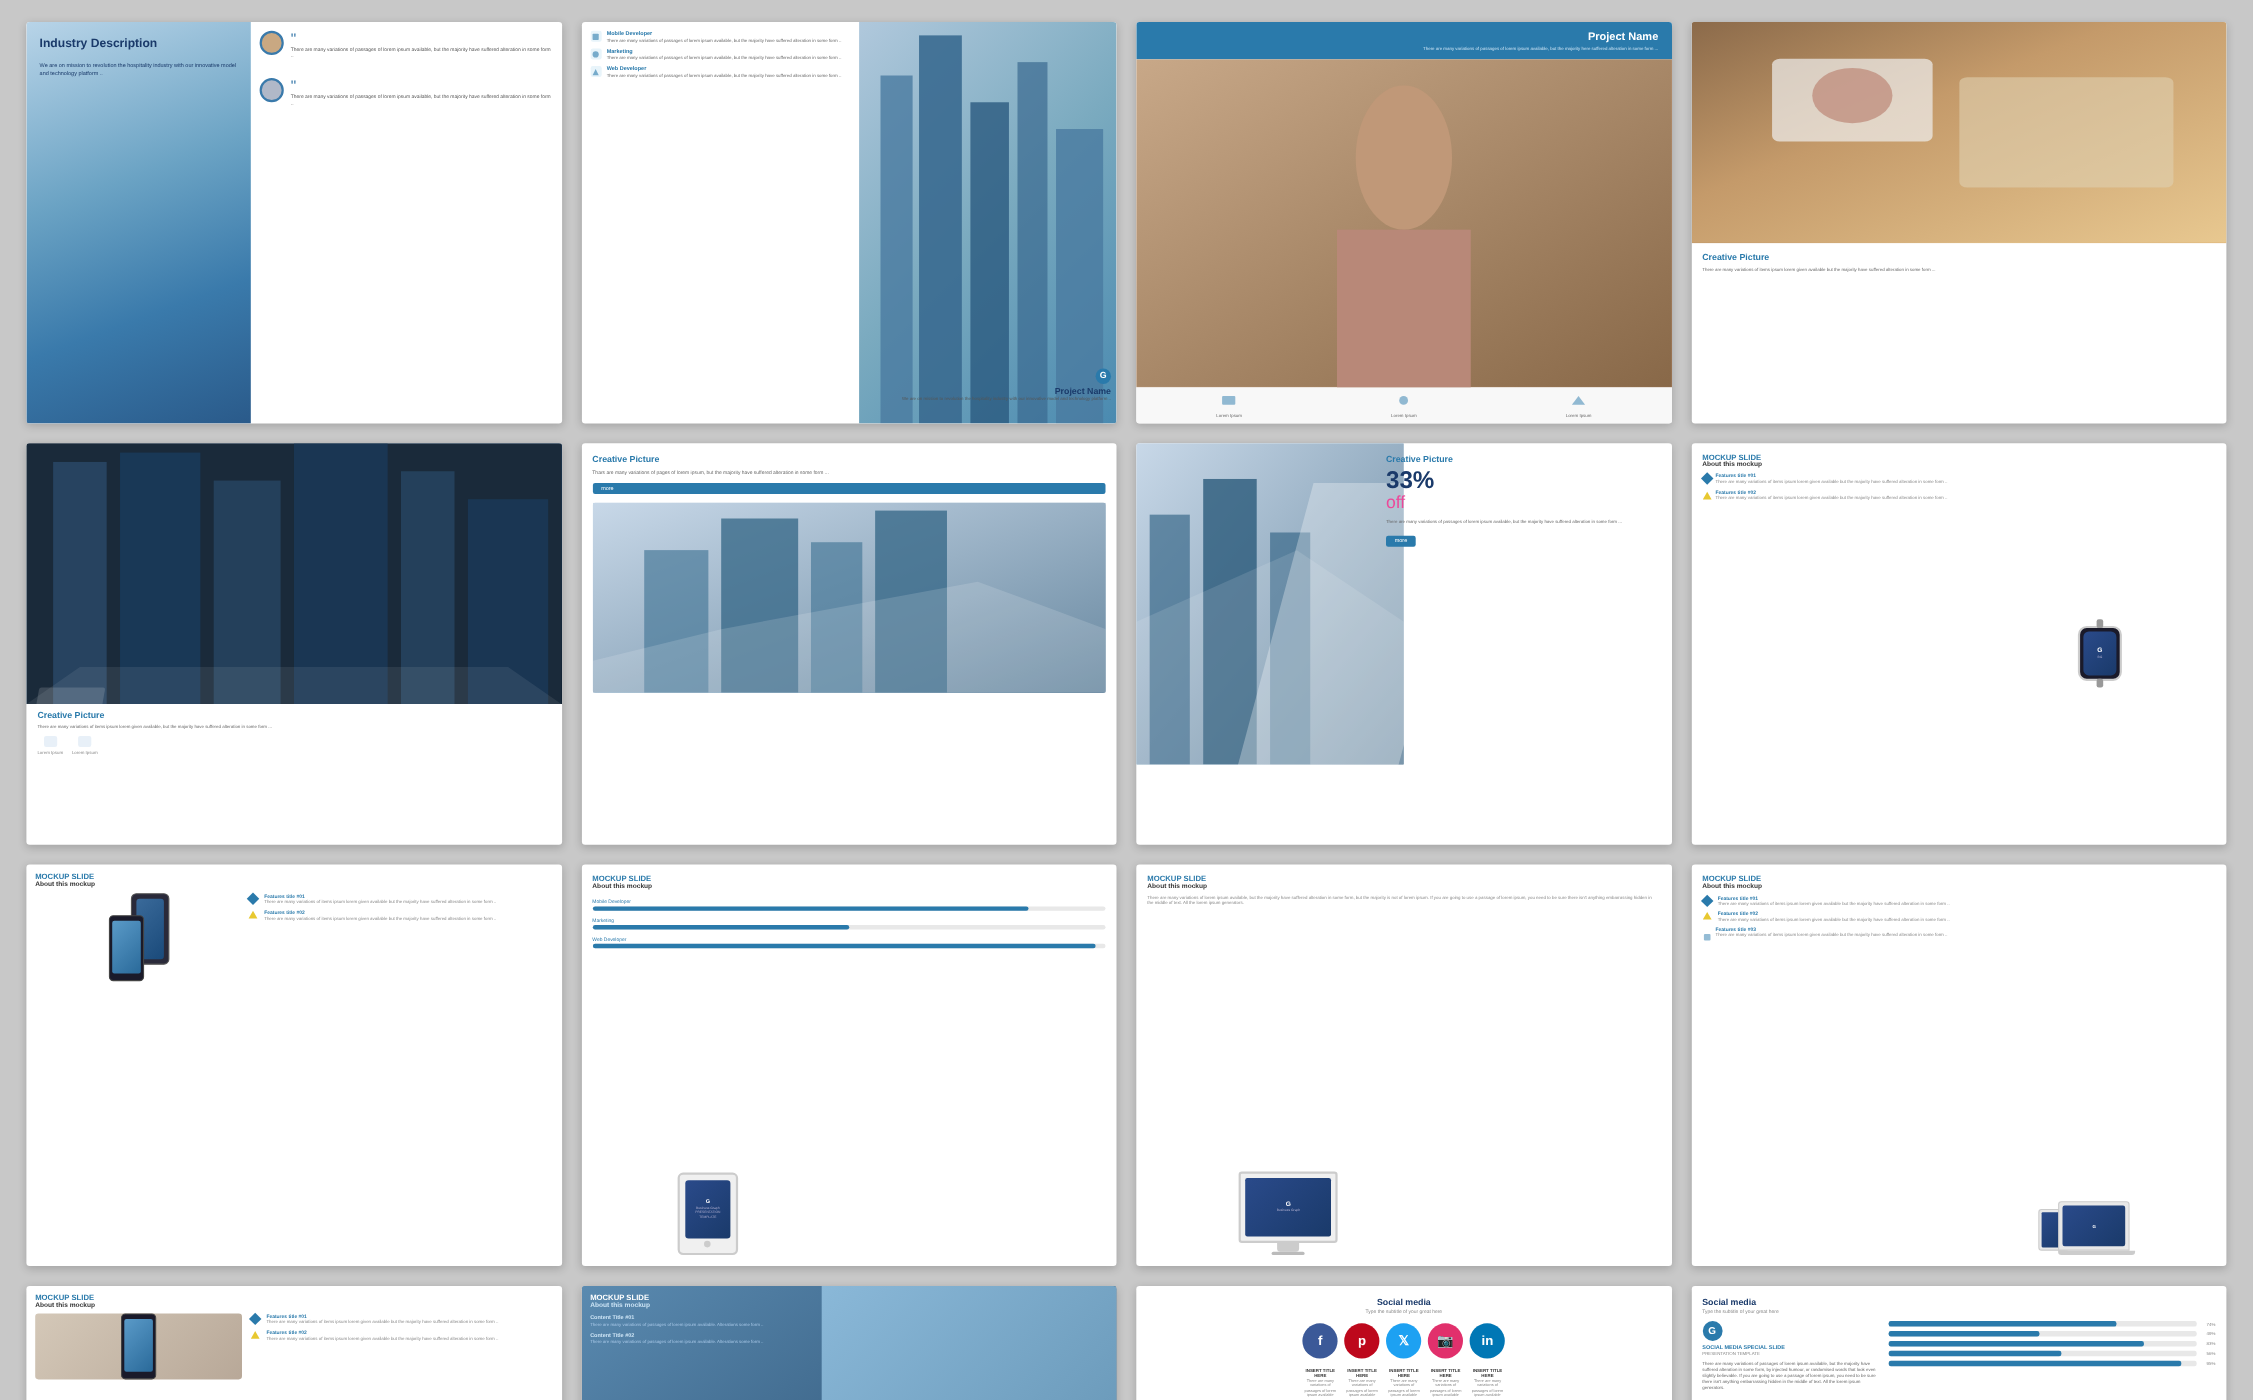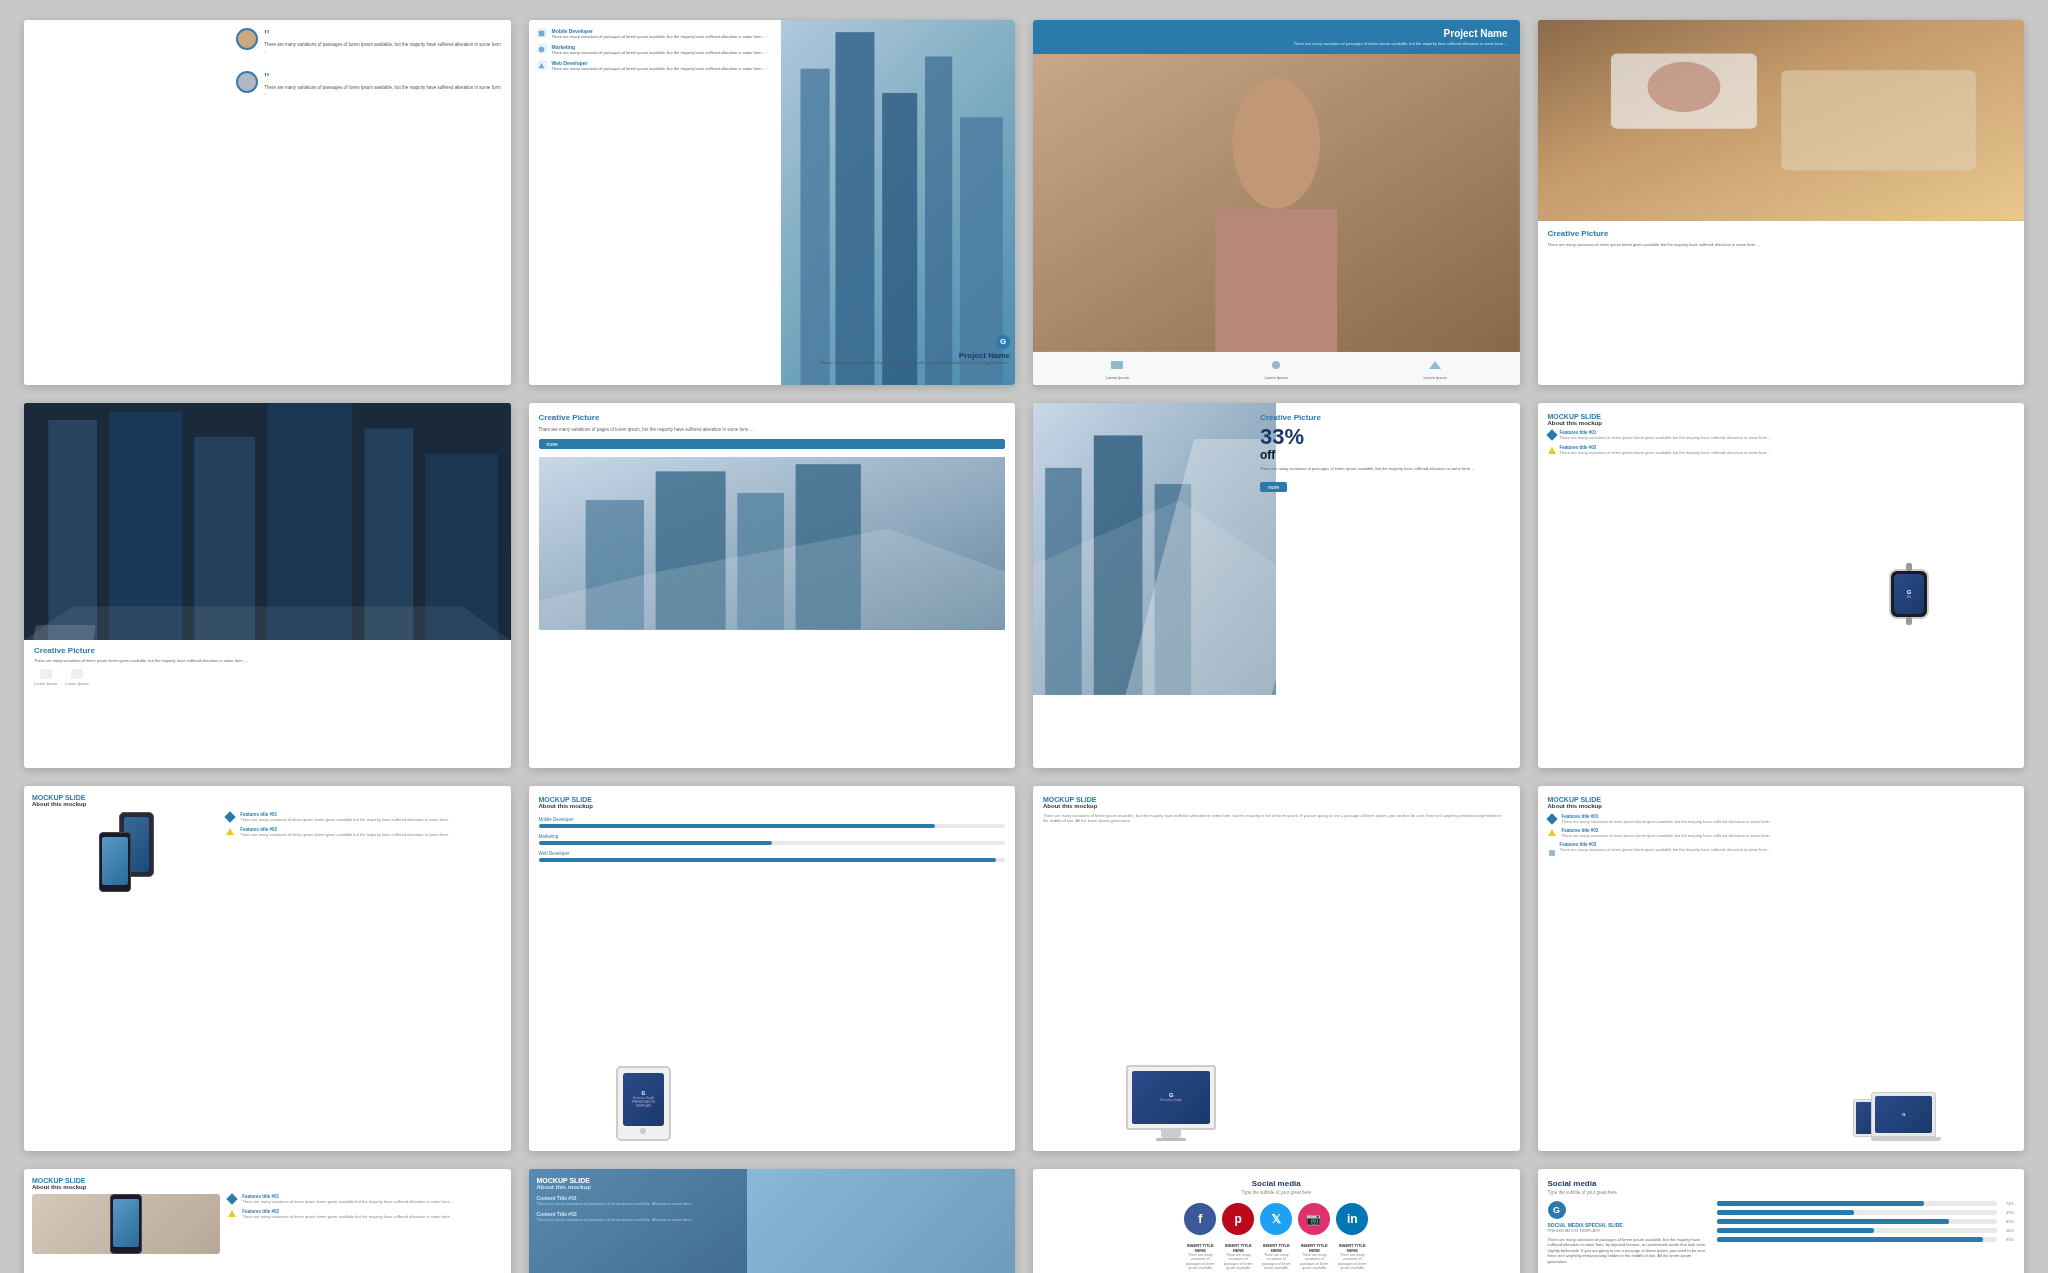--- a/index.html
+++ b/index.html
@@ -201,21 +201,21 @@
       background: rgba(255,255,255,0.3);
       transform: skewX(-15deg);
     }
     .slide-7 .content {
       position: absolute; right: 0; top: 0;
       width: 55%; height: 100%;
       padding: 10px 8px;
     }
     .slide-7 .content h3 { font-size: 8px; font-weight: 700; color: #2a7aab; margin-bottom: 4px; }
     .slide-7 .big-num { font-size: 22px; font-weight: 900; color: #1a3a6a; line-height: 1; }
-    .slide-7 .off { font-size: 12px; color: #0f172a; font-weight: 700; }
+    .slide-7 .off { font-size: 16px; color: #ec4899; font-weight: 400; }
     .slide-7 .content p { font-size: 4px; color: #666; line-height: 1.4; margin: 4px 0; }
     .slide-7 .more-btn {
       background: #2a7aab;
       color: white;
       font-size: 5px;
       padding: 2px 8px;
       border-radius: 2px;
       display: inline-block;
     }
 
@@ -497,20 +497,24 @@
     .bar-bg { flex: 1; height: 5px; background: #e8e8e8; border-radius: 2px; }
     .bar-fill { height: 5px; background: #2a7aab; border-radius: 2px; }
     .bar-pct { width: 14px; font-size: 4px; color: #888; margin-left: 3px; text-align: right; }
   </style>
 </head>
 <body>
 
 <div class="grid">
 
   <div class="slide slide-1">
+    <div class="left-panel">
+      <h2>Industry Description</h2>
+      <p>We are on mission to revolution the hospitality industry with our innovative model and technology platform ..</p>
+    </div>
     <div class="right-panel">
       <div class="person-row">
         <div class="avatar"></div>
         <div class="person-text">
           <div class="quote-icon">"</div>
           <p>There are many variations of passages of lorem ipsum available, but the majority have suffered alteration in some form ..</p>
         </div>
       </div>
       <div style="height:8px;"></div>
       <div class="person-row">

